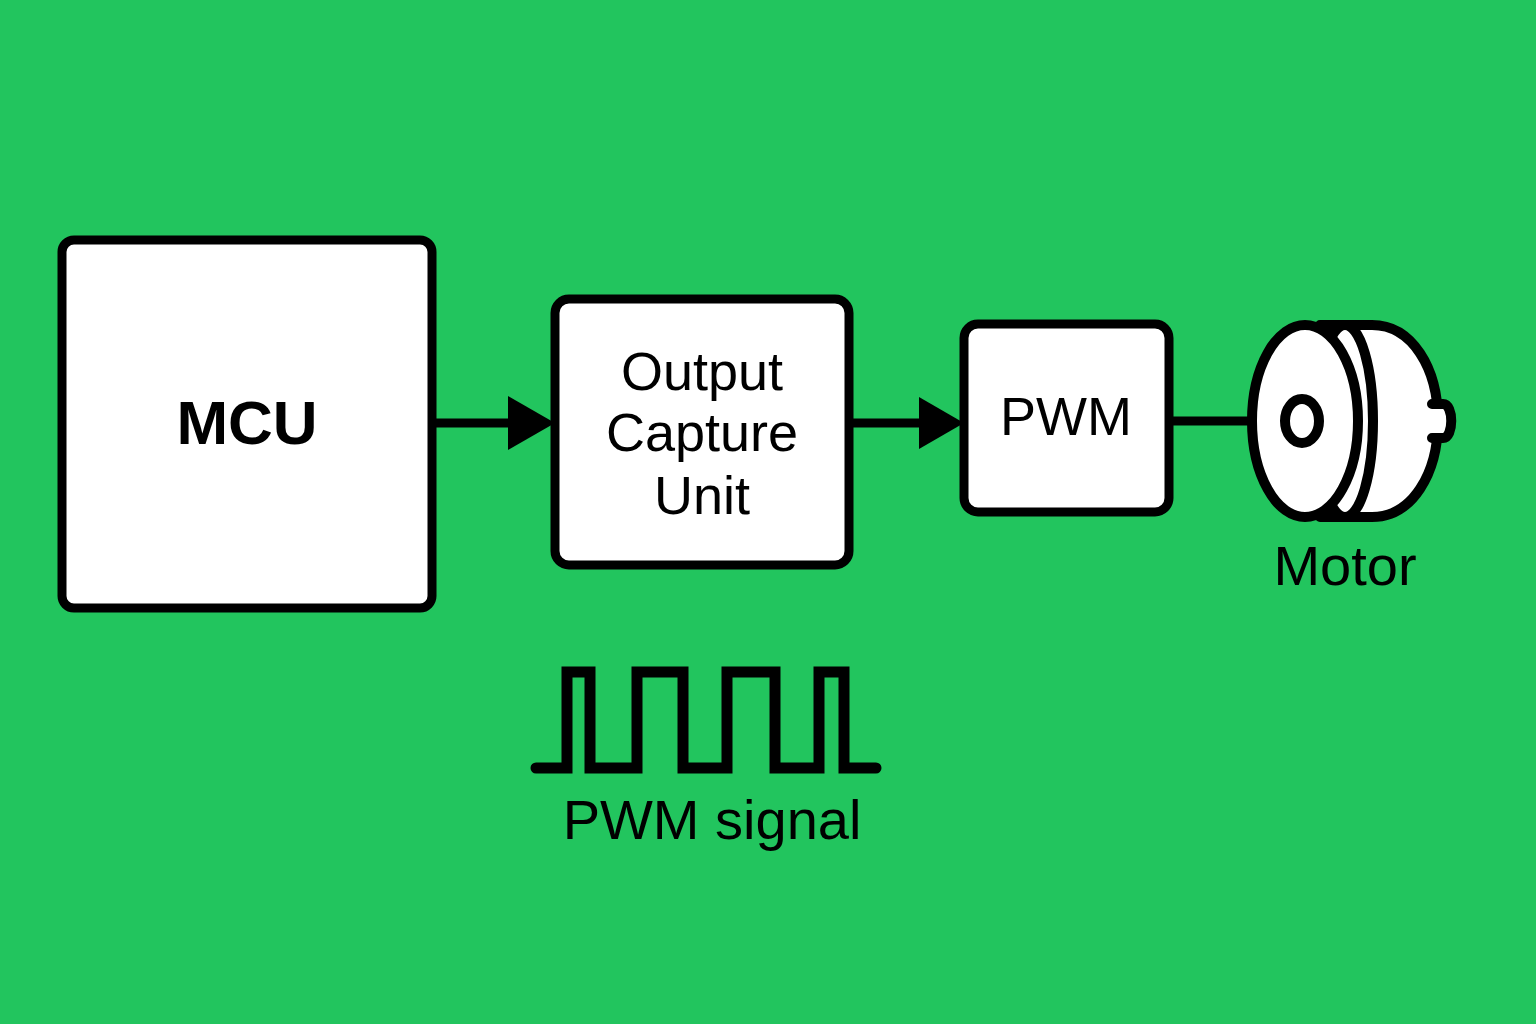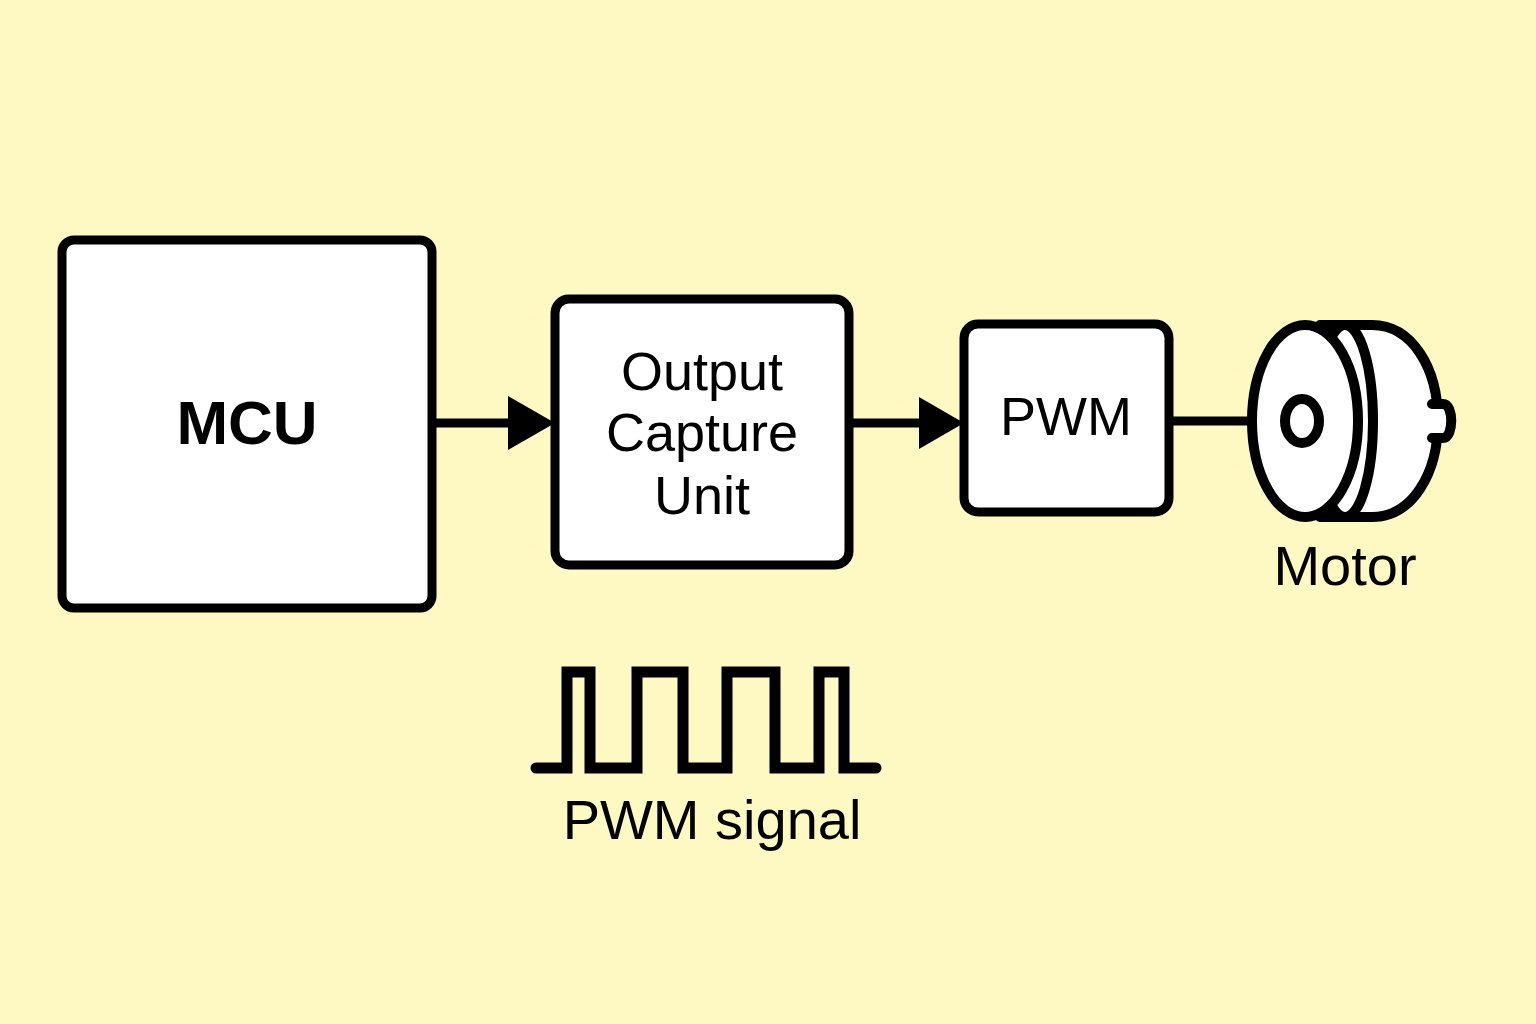--- a/index.html
+++ b/index.html
@@ -10,21 +10,21 @@
   body {
     width: 1536px;
     height: 1024px;
     overflow: hidden;
     font-family: "Liberation Sans", sans-serif;
   }
   #diagram-root {
     position: relative;
     width: 1536px;
     height: 1024px;
-    background: #fef9c3;
+    background: #22c55e;
     text-decoration: underline;
   }
   svg.diagram-canvas {
     position: absolute;
     top: 0;
     left: 0;
     width: 1536px;
     height: 1024px;
     display: block;
   }

